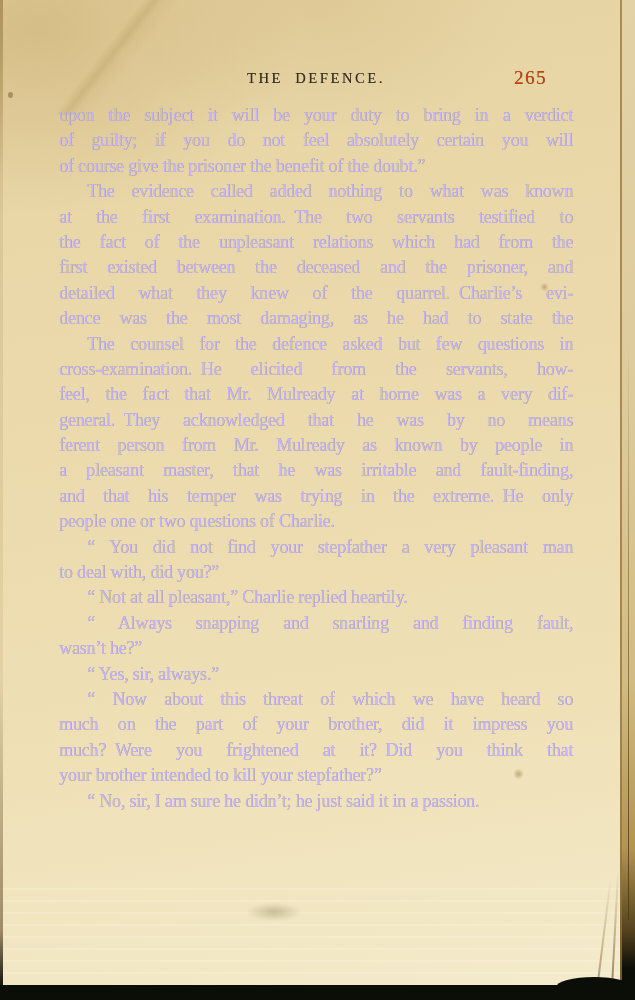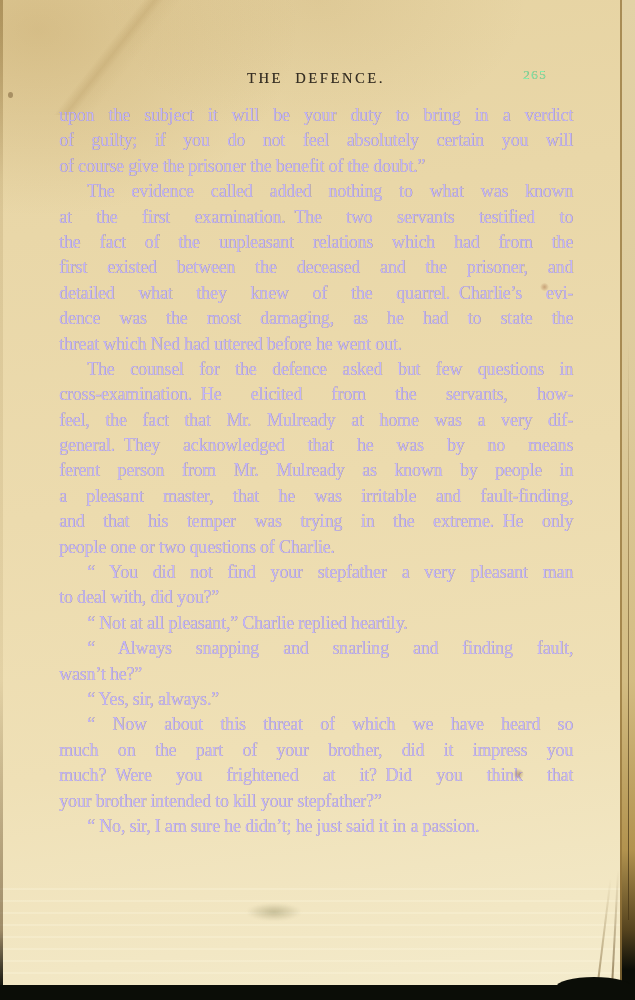--- a/index.html
+++ b/index.html
@@ -81,21 +81,21 @@
     position: absolute; top: 70px; left: 59px; width: 514px; height: 26px;
   }
   .running-title {
     display: block; text-align: center;
     font-size: 14.5px; letter-spacing: 2.6px; word-spacing: 6px;
     color: #362f24;
     text-shadow: 0.2px 0.2px 0.4px rgba(45,35,22,0.55);
   }
   .folio {
     position: absolute; right: 26px; top: -3px;
-    font-size: 13px; letter-spacing: 1.5px; color: #86efac;
+    font-size: 19px; letter-spacing: 1.5px; color: #c2410c;
     text-shadow: 0.2px 0.2px 0.4px rgba(45,35,22,0.55);
   }
   .page-body {
     position: absolute; top: 103px; left: 59px; width: 514px;
     color: #c4b5fd; font-size: 18px; letter-spacing: -0.2px;
     text-shadow: 0.2px 0.2px 0.4px rgba(45,35,22,0.45);
   }
   .line {
     height: 25.4px; line-height: 25.4px;
     text-align: justify; text-align-last: left;
@@ -121,21 +121,20 @@
 
   <div class="line j">upon the subject it will be your duty to bring in a verdict</div>
       <div class="line j">of guilty; if you do not feel absolutely certain you will</div>
       <div class="line">of course give the prisoner the benefit of the doubt.”</div>
       <div class="line ind j">The evidence called added nothing to what was known</div>
       <div class="line j">at the first examination. The two servants testified to</div>
       <div class="line j">the fact of the unpleasant relations which had from the</div>
       <div class="line j">first existed between the deceased and the prisoner, and</div>
       <div class="line j">detailed what they knew of the quarrel. Charlie’s evi-</div>
       <div class="line j">dence was the most damaging, as he had to state the</div>
-      <div class="line">threat which Ned had uttered before he went out.</div>
       <div class="line ind j">The counsel for the defence asked but few questions in</div>
       <div class="line j">cross-examination. He elicited from the servants, how-</div>
       <div class="line j">feel, the fact that Mr. Mulready at home was a very dif-</div>
       <div class="line j">general. They acknowledged that he was by no means</div>
       <div class="line j">ferent person from Mr. Mulready as known by people in</div>
       <div class="line j">a pleasant master, that he was irritable and fault-finding,</div>
       <div class="line j">and that his temper was trying in the extreme. He only</div>
       <div class="line">people one or two questions of Charlie.</div>
       <div class="line ind j">“ You did not find your stepfather a very pleasant man</div>
       <div class="line">to deal with, did you?”</div>

